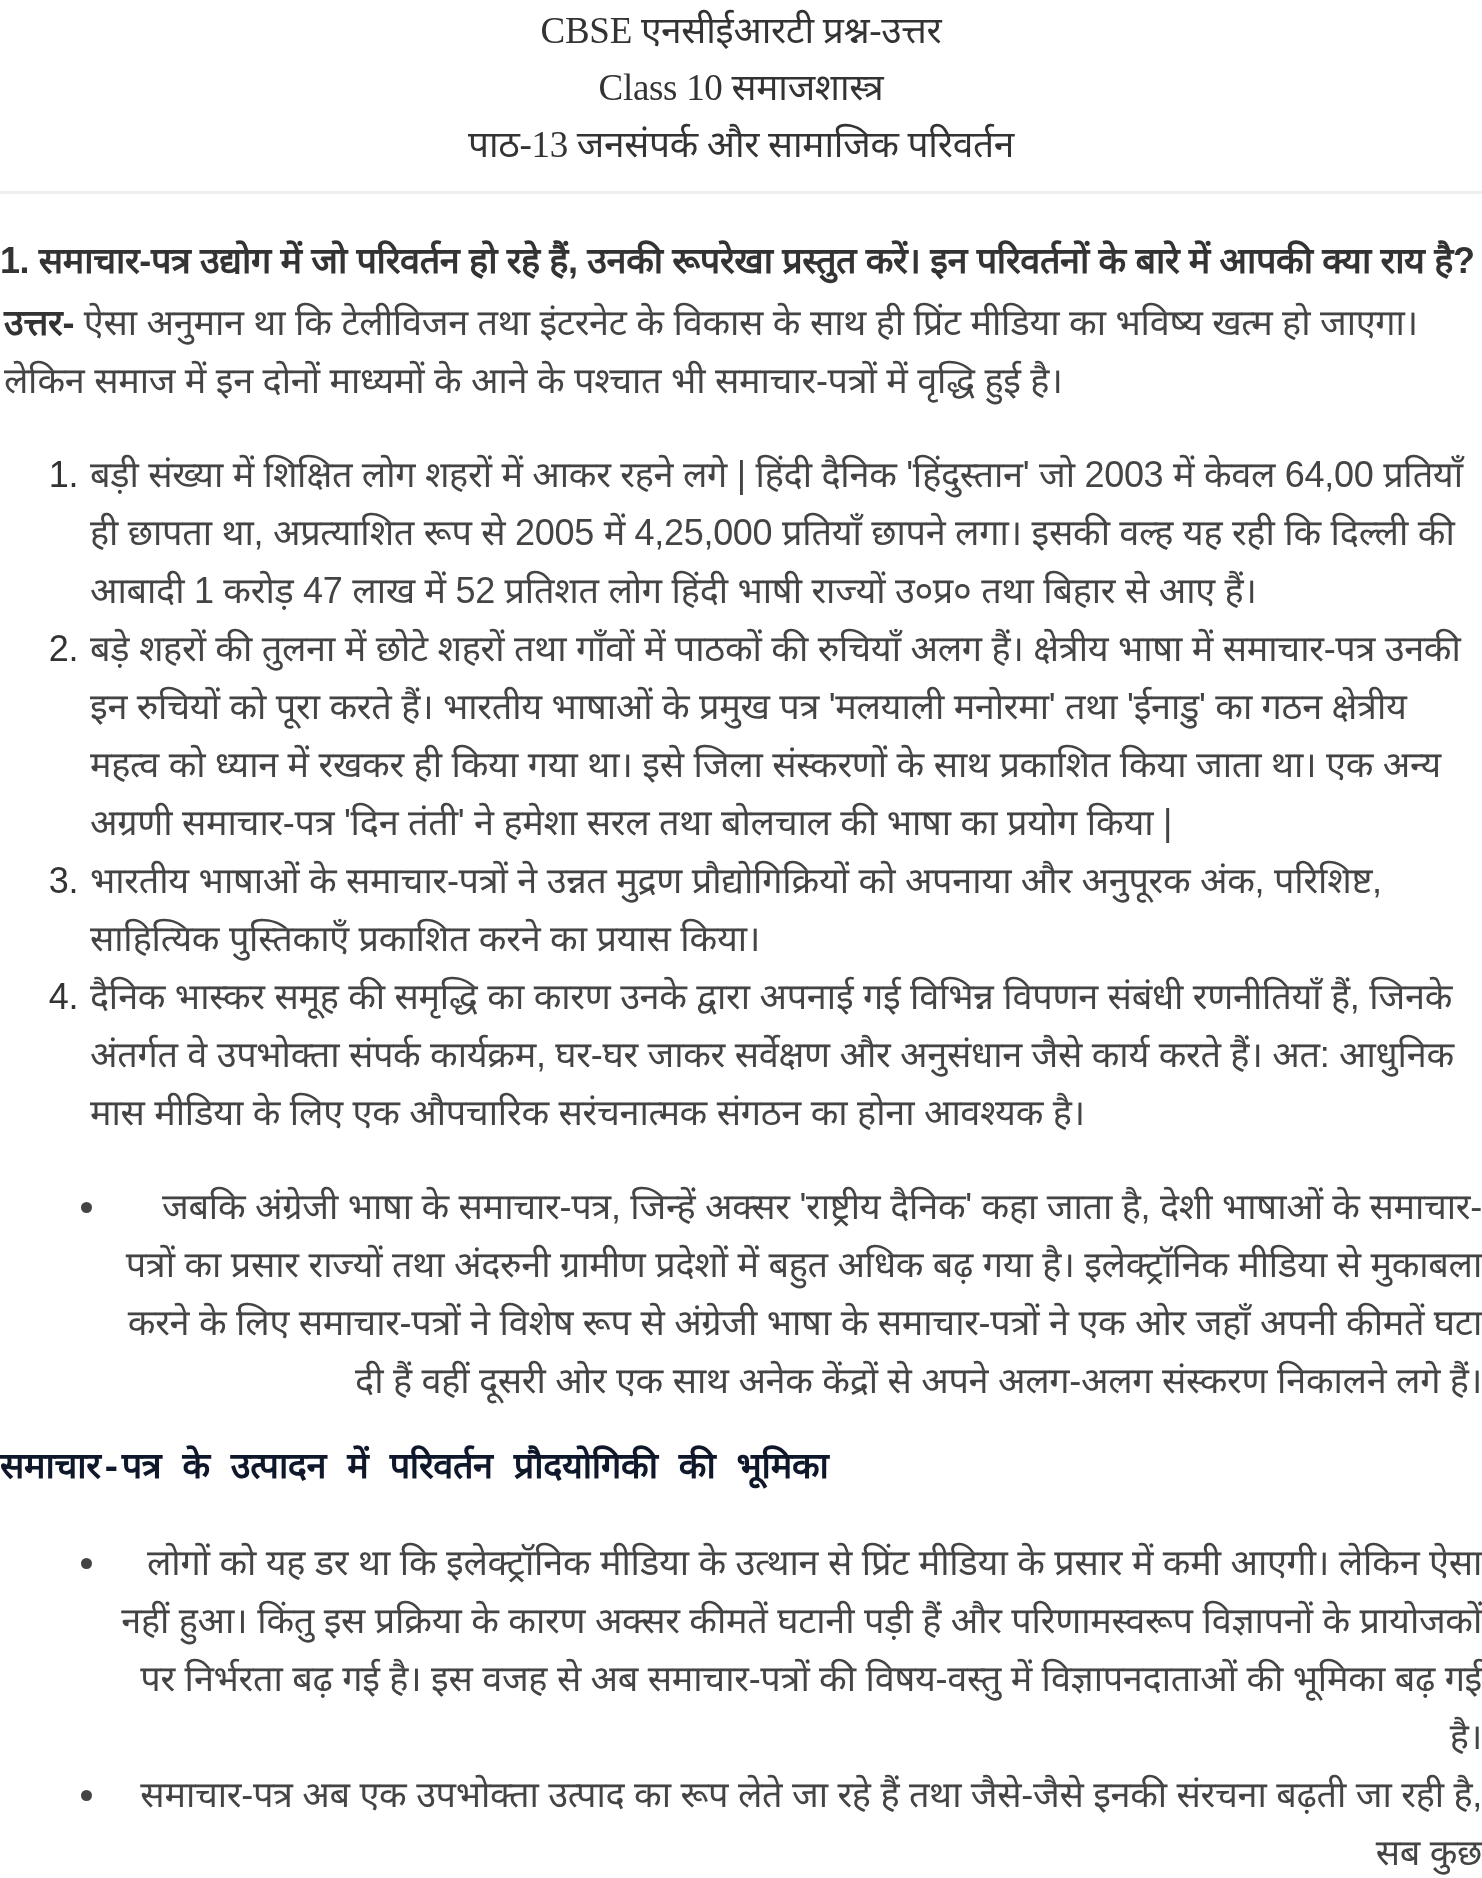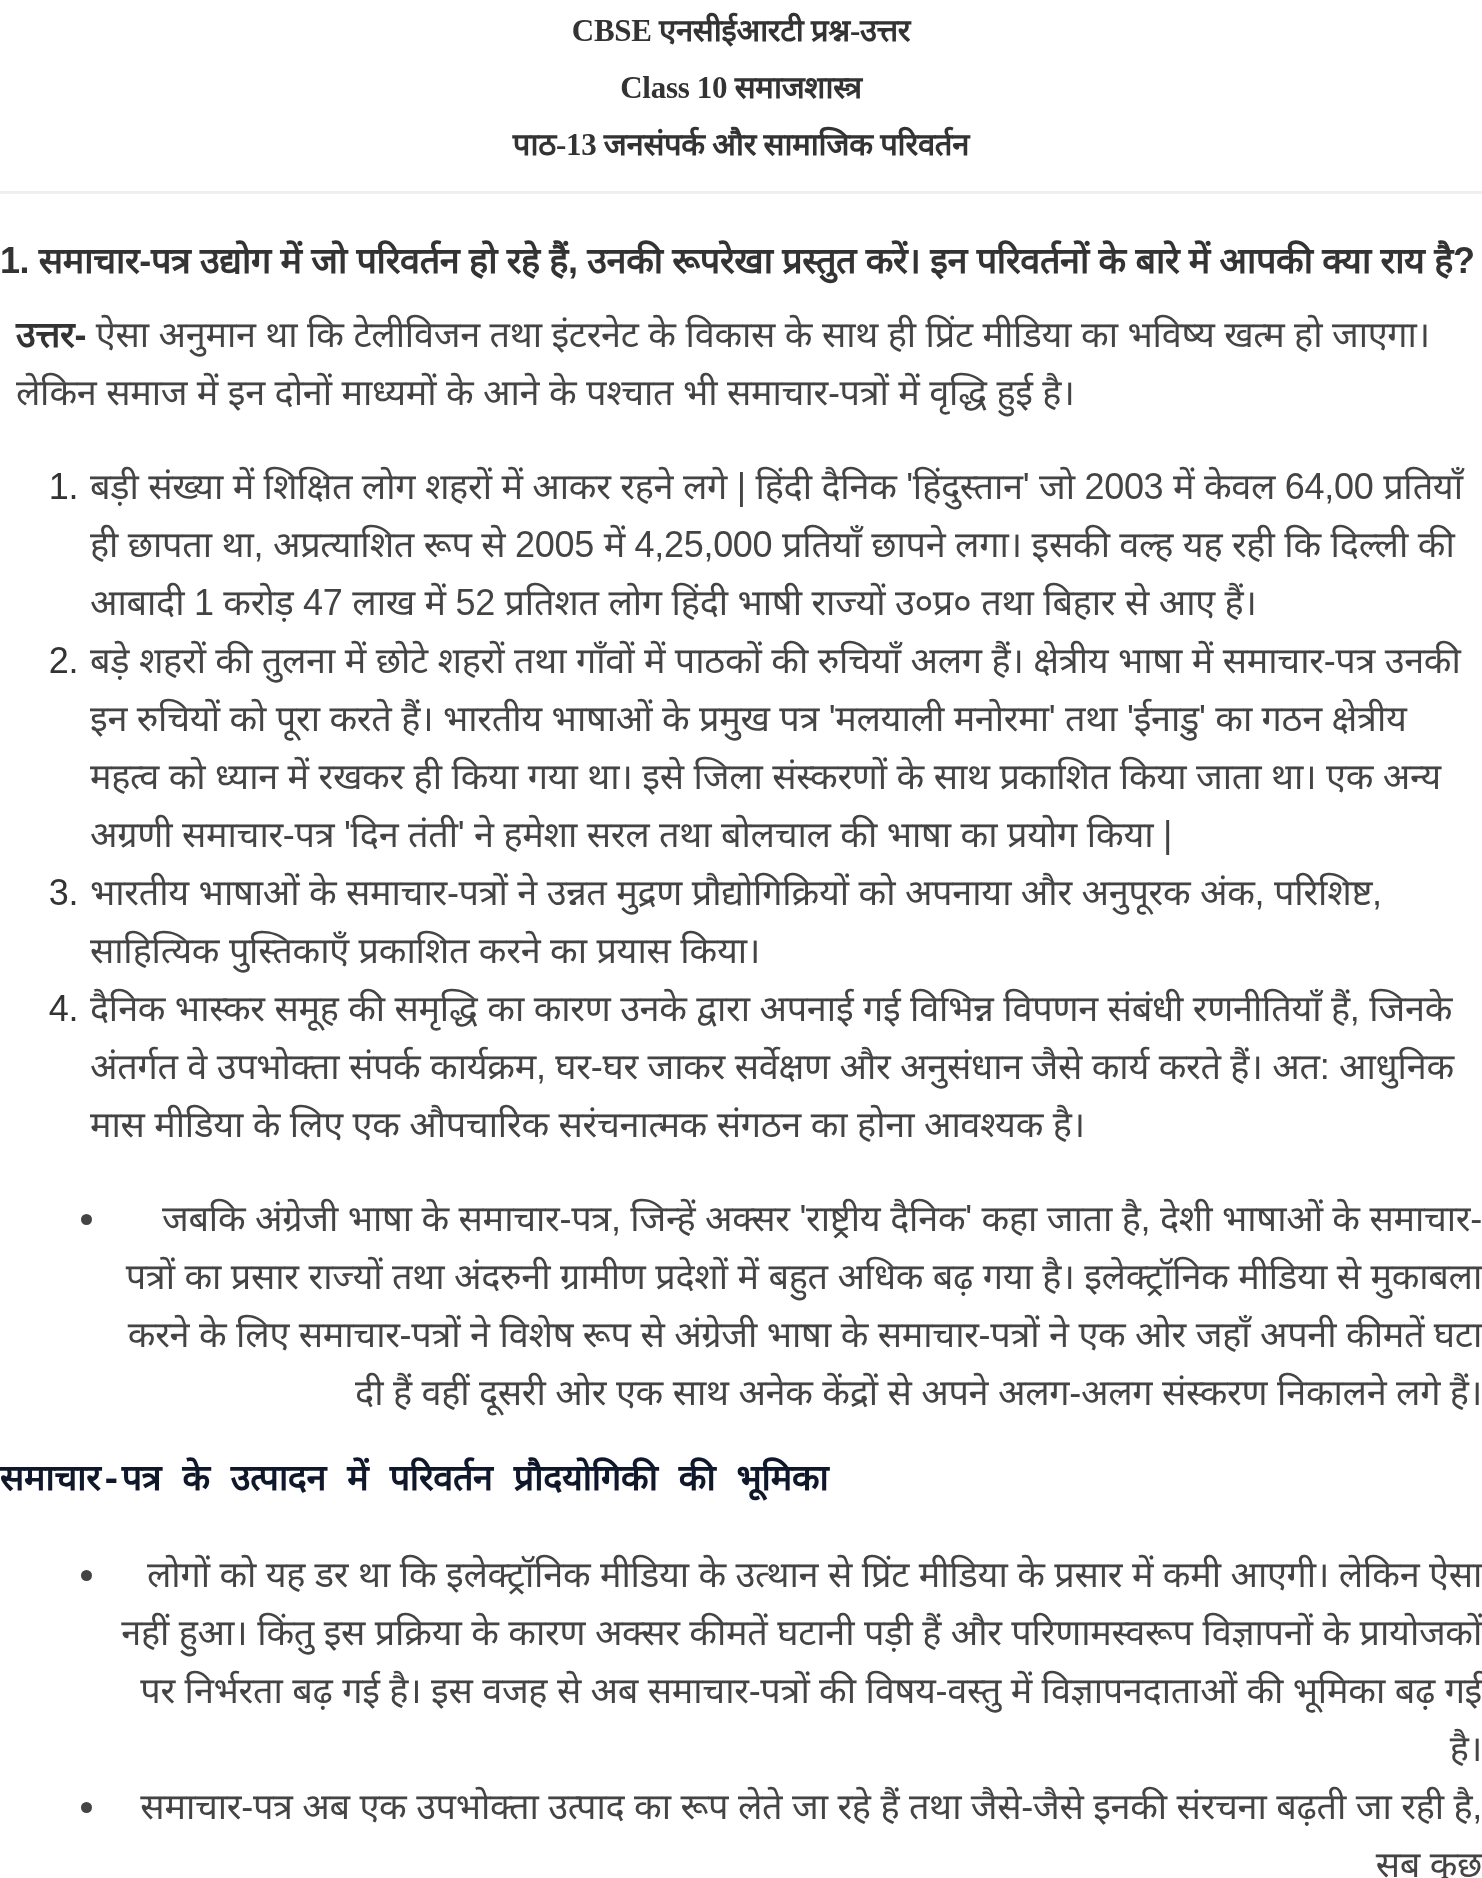--- a/index.html
+++ b/index.html
@@ -10,22 +10,22 @@
       font-family: "Liberation Sans", "DejaVu Sans", sans-serif;
       color: #333333;
     }
     .page { position: relative; width: 1482px; }
     .title-block {
       text-align: center;
       padding-top: 2px;
     }
     .title-line {
       font-family: "Liberation Serif", "DejaVu Serif", serif;
-      font-weight: bold;
-      font-size: 31px;
+      font-weight: normal;
+      font-size: 37px;
       line-height: 57px;
       color: #333333;
       letter-spacing: -0.3px;
     }
     .divider {
       height: 3px;
       background: #efefef;
       margin-top: 18px;
       width: 1482px;
     }
@@ -34,21 +34,21 @@
       font-size: 36px;
       line-height: 58px;
       color: #444444;
     }
     .question {
       font-weight: bold;
       color: #333333;
       margin-top: 38px;
       letter-spacing: -0.4px;
     }
-    .para { margin: 16px; letter-spacing: -0.3px; }
+    .para { margin: 4px; letter-spacing: -0.3px; }
     .ans-label { font-weight: bold; color: #333333; }
     ol.reasons {
       margin: 36px 0 0 0;
       padding: 0 0 0 88px;
       letter-spacing: -0.3px;
     }
     ol.reasons li { padding-left: 2px; }
     ol.reasons li::marker { color: #333333; }
     ul.bullets {
       margin: 36px 0 0 0;

